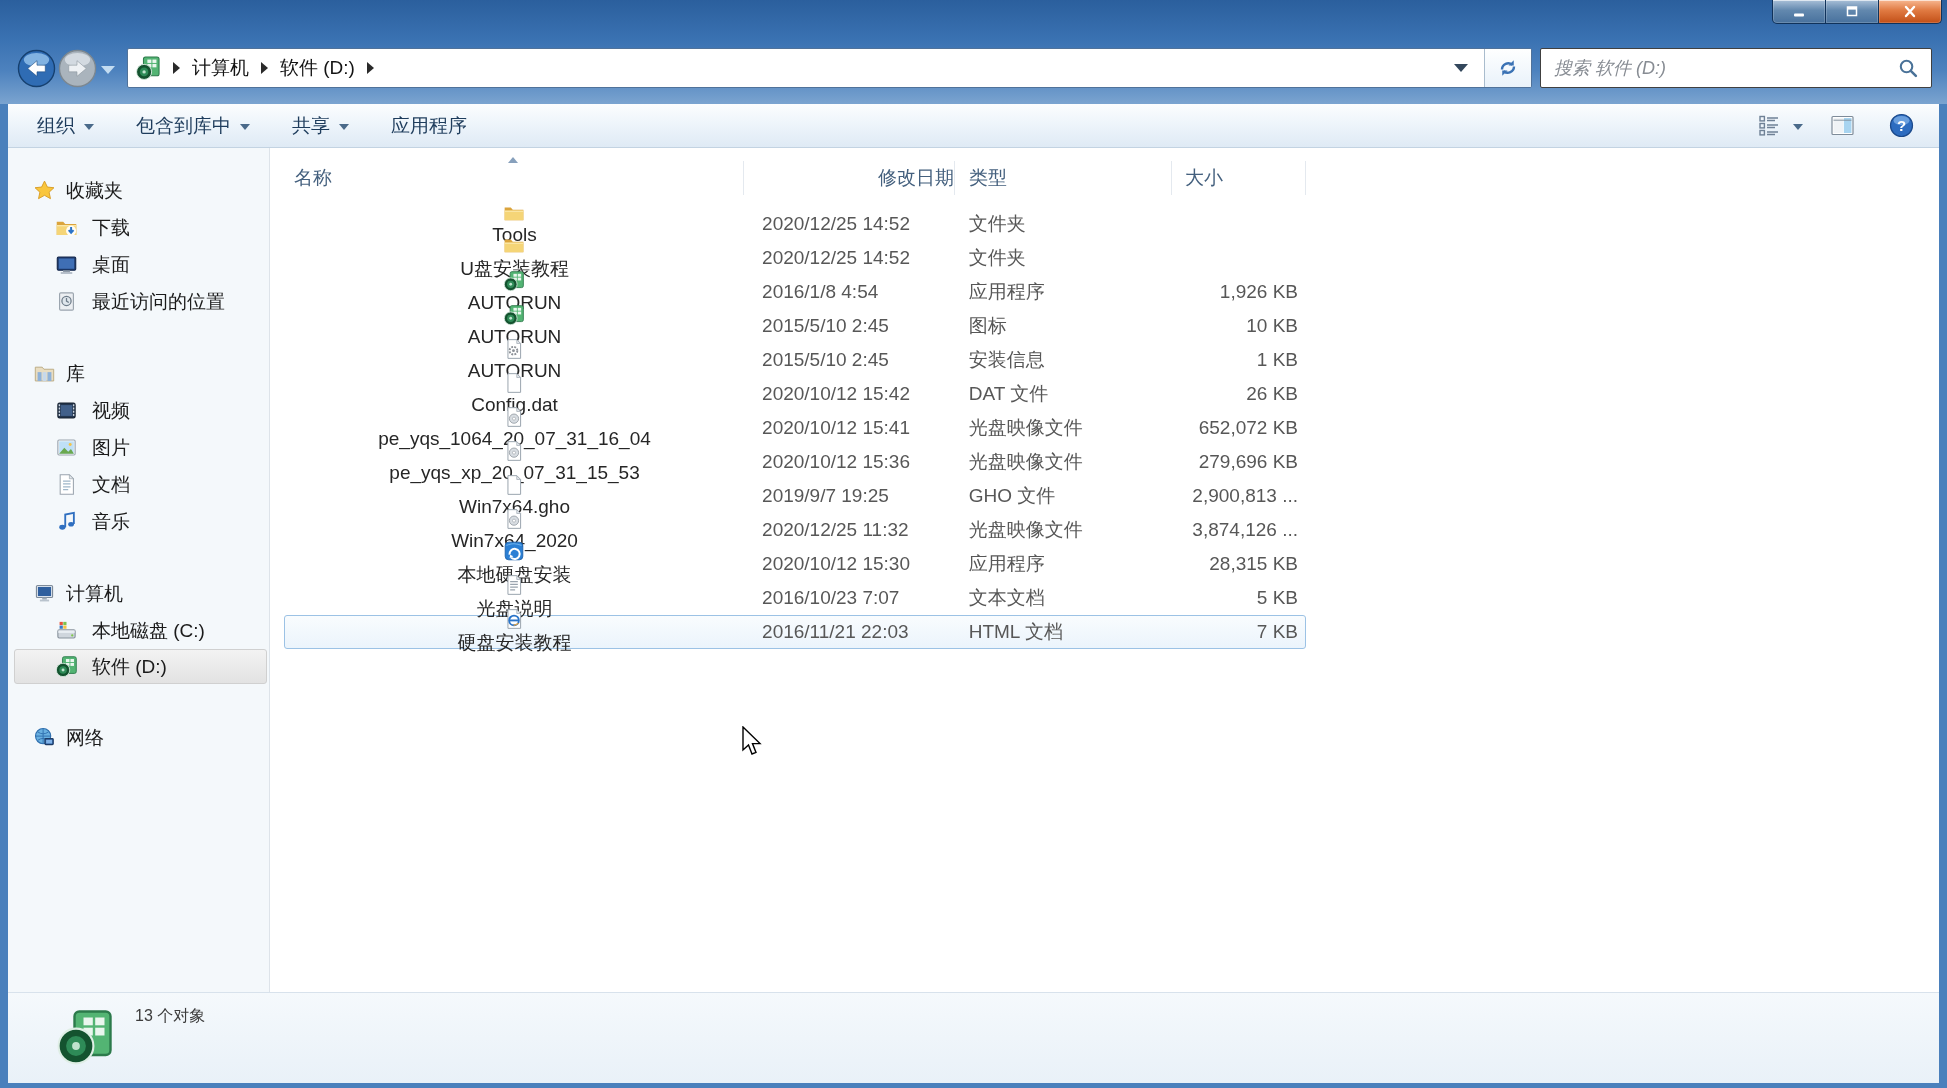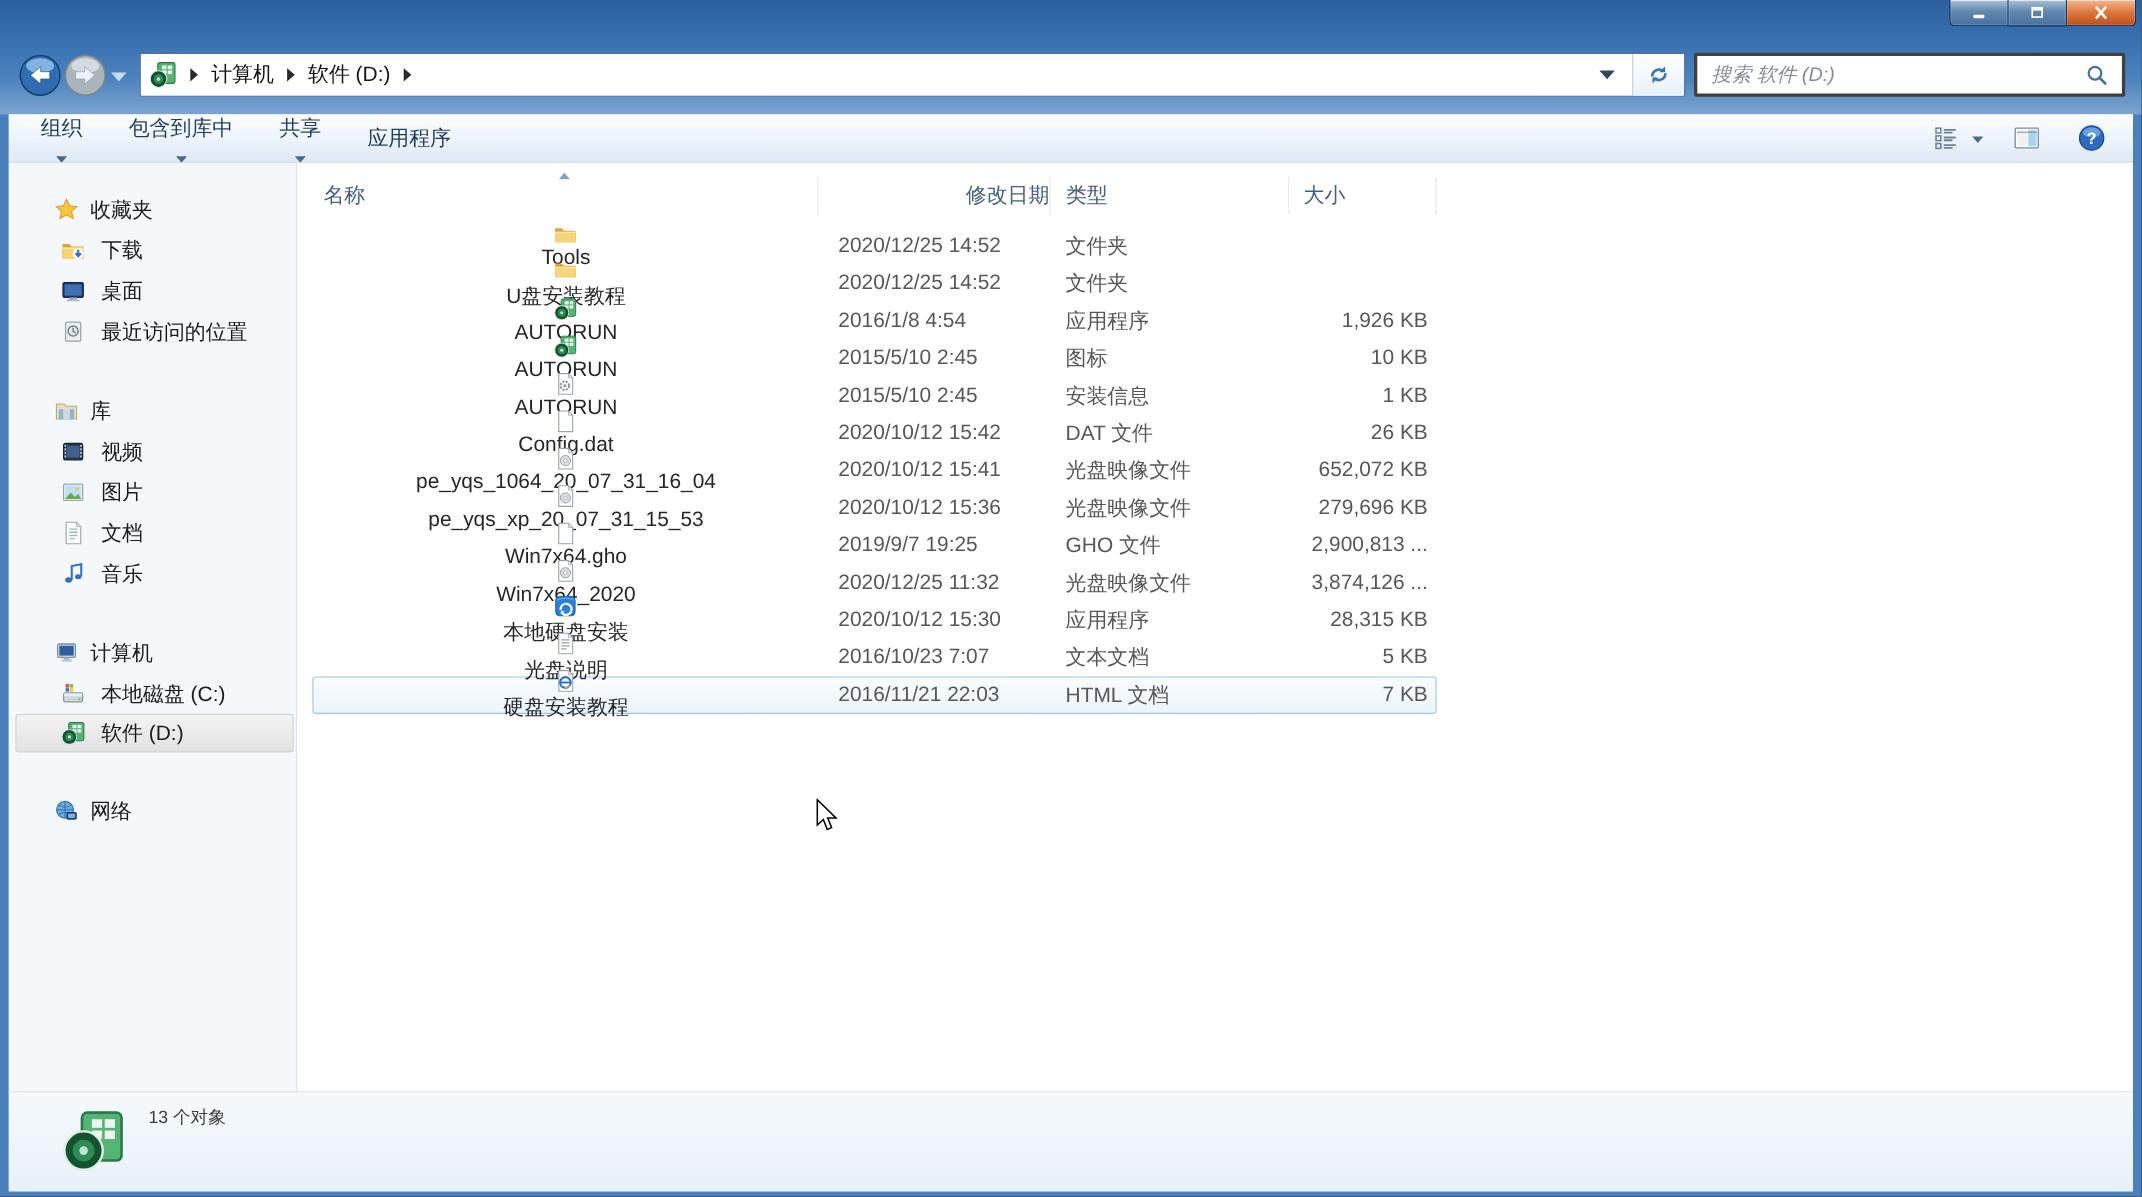--- a/index.html
+++ b/index.html
@@ -31,47 +31,47 @@
   .crumb-sep{width:0;height:0;border-top:6px solid transparent;border-bottom:6px solid transparent;
         border-left:7px solid #2a2a2a;margin:0 12px;flex:none;}
   .crumb{font-size:19px;color:#141414;white-space:nowrap;}
   .addr-spacer{flex:1;}
   .addr-drop{width:0;height:0;border-left:7px solid transparent;border-right:7px solid transparent;
         border-top:8px solid #33475c;margin-right:16px;}
   .addr-vline{width:1px;align-self:stretch;background:#a9bccd;}
   .addr-refresh{width:46px;align-self:stretch;display:flex;align-items:center;justify-content:center;
         background:linear-gradient(#feffff,#e9f2fa);}
   .addr-refresh svg{width:24px;height:24px;}
-  .searchbox{position:absolute;left:1540px;top:48px;width:392px;height:40px;background:#fff;border:3px solid #404040;
+  .searchbox{position:absolute;left:1540px;top:48px;width:392px;height:40px;background:#fff;border:1px solid #404040;
         border-radius:2px;box-sizing:border-box;display:flex;align-items:center;}
   .search-ph{flex:1;margin-left:13px;font-style:italic;color:#878c93;font-size:18px;white-space:nowrap;overflow:hidden;}
   .search-icon{width:23px;height:23px;margin-right:11px;flex:none;}
   .search-icon svg{width:100%;height:100%;}
 
   
   .frame{position:absolute;left:8px;top:104px;width:1931px;height:979px;background:#fff;}
   .toolbar{position:absolute;top:0;left:0;right:0;height:44px;box-sizing:border-box;
         background:linear-gradient(#fcfdfe,#eef5fb 45%,#dfeaf5);border-bottom:1px solid #c3d3e2;
         display:flex;align-items:center;padding:0 24px 0 29px;}
-  .tb-item{display:flex;align-items:center;gap:9px;font-size:19px;color:#1e3c5c;margin-right:42px;white-space:nowrap;flex-direction:column;}
+  .tb-item{display:flex;align-items:center;gap:9px;font-size:19px;color:#1e3c5c;margin-right:42px;white-space:nowrap;}
   .tb-arrow{width:0;height:0;border-left:5px solid transparent;border-right:5px solid transparent;
         border-top:6px solid #4a6a8a;margin-top:3px;}
   .tb-right{margin-left:auto;display:flex;align-items:center;}
   .tb-right svg{display:block;}
   .tb-views{display:flex;align-items:center;gap:10px;margin-right:26px;}
   .tb-views .vi{width:27px;height:27px;}
   .tb-preview{width:27px;height:27px;margin-right:32px;}
   .tb-help{width:27px;height:27px;}
 
   .content{position:absolute;top:44px;left:0;right:0;bottom:90px;display:flex;}
   .sidebar{width:262px;flex:none;background:#f4f8fb;border-right:1px solid #dde3e9;box-sizing:border-box;
         padding-top:24px;overflow:hidden;}
   .side-group{margin-bottom:35px;}
   .side-row{height:37px;display:flex;align-items:center;gap:10px;font-size:19px;color:#1b1b1b;white-space:nowrap;}
-  .side-row.group{padding-left:41px;}
+  .side-row.group{padding-left:25px;}
   .side-row.item{padding-left:47px;gap:14px;}
   .side-row .ic{width:23px;height:23px;flex:none;}
   .side-row .ic svg{width:100%;height:100%;display:block;}
   .side-row.selected{background:linear-gradient(#f3f3f3,#e2e2e2);border:1px solid #d0d0d0;border-radius:3px;
         margin:0 2px 0 6px;padding-left:40px;height:35px;box-sizing:border-box;}
 
   .filearea{flex:1;position:relative;background:#fff;overflow:hidden;}
   .listhead{position:absolute;top:13px;left:14px;width:1022px;height:34px;display:flex;font-size:19px;color:#44607e;}
   .hcell{box-sizing:border-box;border-right:1px solid #e4e9ef;display:flex;align-items:center;}
   .hc-name{width:460px;padding-left:10px;position:relative;}

